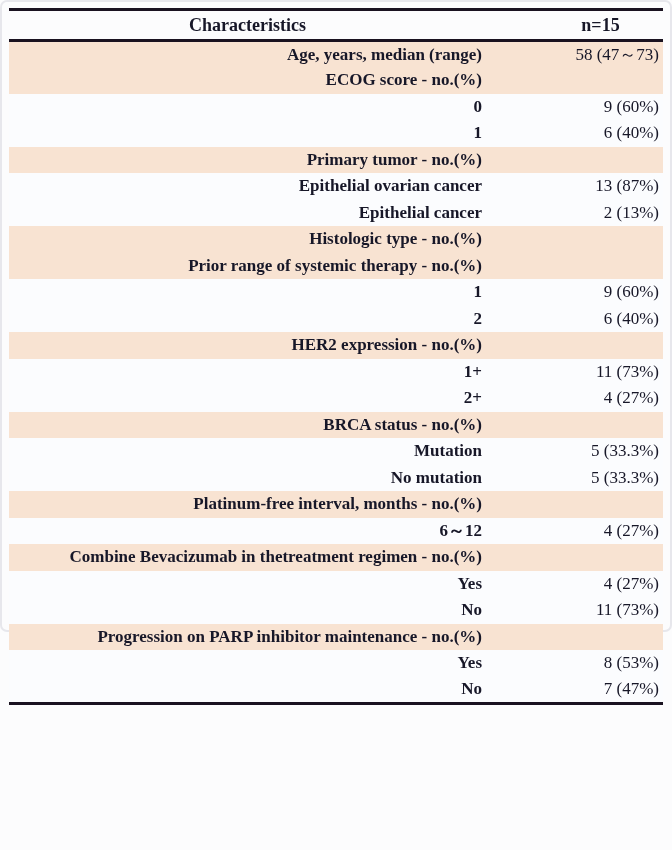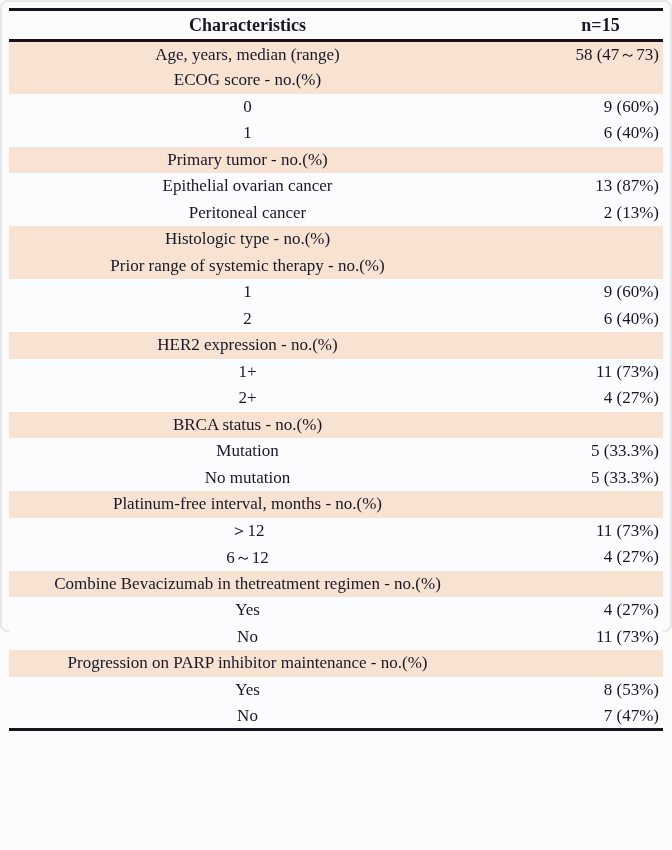--- a/index.html
+++ b/index.html
@@ -42,21 +42,21 @@
   th.col-label{width:477px;}
   th.col-value{width:177px;padding-left:52px;box-sizing:border-box;}
   tbody tr{height:26.5px;}
   tbody td{
     font-size:17px;
     padding:0 4px;
     white-space:nowrap;
     overflow:hidden;
     vertical-align:middle;
   }
-  td.col-label{text-align:center;}
+  td.col-label{text-align:right;font-weight:bold;}
   td.col-value{text-align:right;font-family:Liberation Serif, serif;}
   tr.peach{background:var(--peach);}
   tr.white{background:var(--white-row);}
   tbody tr:last-child td{border-bottom:3px solid var(--rule);}
 </style>
 </head>
 <body>
 
 <div class="page">
   <table>
@@ -85,21 +85,21 @@
         </tr>
         <tr class="peach">
           <td class="col-label">Primary tumor  - no.(%)</td>
           <td class="col-value"></td>
         </tr>
         <tr class="white">
           <td class="col-label">Epithelial ovarian cancer</td>
           <td class="col-value">13 (87%)</td>
         </tr>
         <tr class="white">
-          <td class="col-label">Peritoneal cancer</td>
+          <td class="col-label">Epithelial cancer</td>
           <td class="col-value">2 (13%)</td>
         </tr>
         <tr class="peach">
           <td class="col-label">Histologic type - no.(%)</td>
           <td class="col-value"></td>
         </tr>
         <tr class="peach">
           <td class="col-label">Prior range of systemic therapy - no.(%)</td>
           <td class="col-value"></td>
         </tr>
@@ -133,24 +133,20 @@
         </tr>
         <tr class="white">
           <td class="col-label">No mutation</td>
           <td class="col-value">5 (33.3%)</td>
         </tr>
         <tr class="peach">
           <td class="col-label">Platinum-free interval, months - no.(%)</td>
           <td class="col-value"></td>
         </tr>
         <tr class="white">
-          <td class="col-label">＞12</td>
-          <td class="col-value">11 (73%)</td>
-        </tr>
-        <tr class="white">
           <td class="col-label">6～12</td>
           <td class="col-value">4 (27%)</td>
         </tr>
         <tr class="peach">
           <td class="col-label">Combine Bevacizumab in thetreatment regimen - no.(%)</td>
           <td class="col-value"></td>
         </tr>
         <tr class="white">
           <td class="col-label">Yes</td>
           <td class="col-value">4 (27%)</td>

